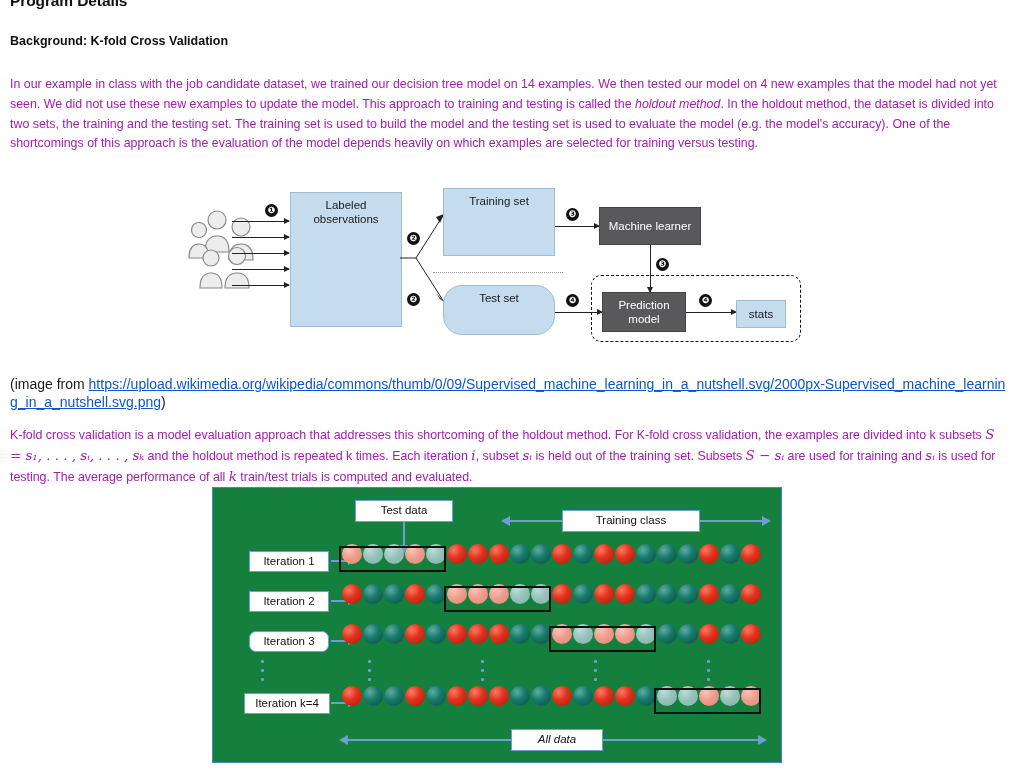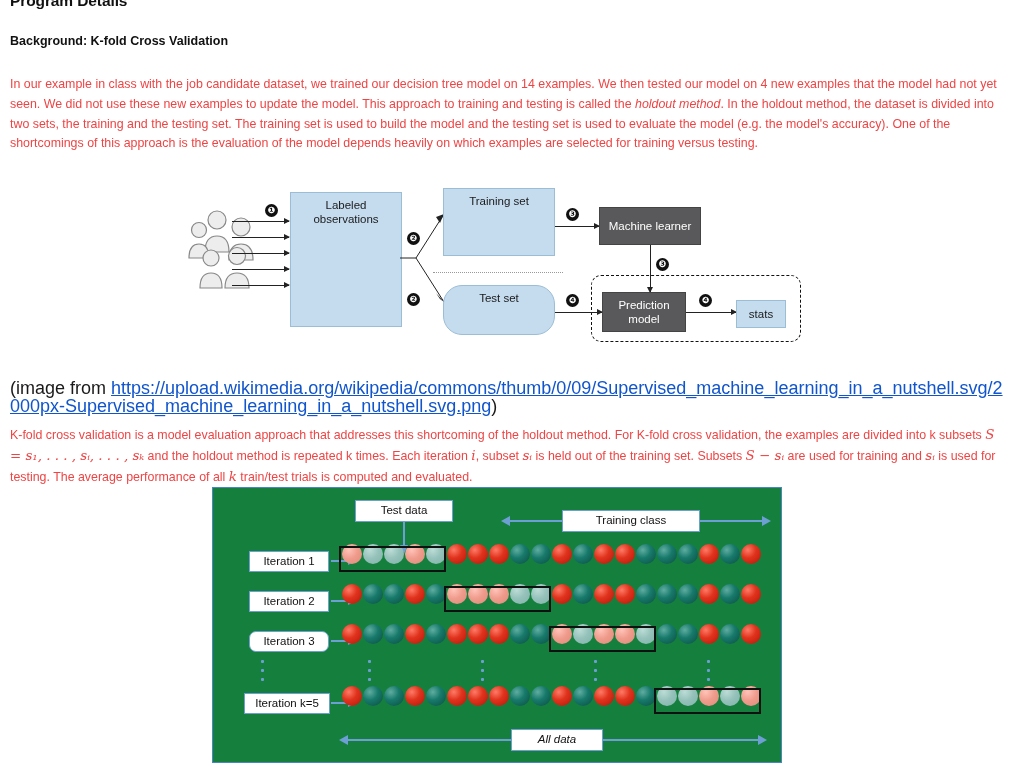--- a/index.html
+++ b/index.html
@@ -34,36 +34,36 @@
     font-size: 12.5px;
     font-weight: bold;
     color: #111;
   }
   .para {
     position: absolute;
     left: 10px;
     width: 996px;
     font-size: 12.4px;
     line-height: 19.6px;
-    color: #ef4444;
+    color: #a21caf;
     text-align: left;
   }
   #para1 { top: 63px; }
   #para2 { top: 413px; }
   .para i { font-style: italic; }
   .mathvar {
     font-family: "DejaVu Serif", serif;
     font-style: italic;
     font-size: 13.4px;
   }
   .caption {
     position: absolute;
     left: 10px;
     width: 1000px;
-    font-size: 18px;
+    font-size: 14px;
     line-height: 18px;
     color: #1a1a1a;
   }
   #cap1 { top: 361px; }
   .caption a {
     color: #1155cc;
     text-decoration: underline;
     word-break: break-all;
   }
 
@@ -373,21 +373,21 @@
 
     <div class="lbl-box" id="lb-test">Test data</div>
     <div class="testarrow"></div>
 
     <div class="dblarrow" id="da-train"></div>
     <div class="lbl-box" id="lb-training">Training class</div>
 
     <div class="lbl-box iter-lbl" id="lb-it1">Iteration 1</div>
     <div class="lbl-box iter-lbl" id="lb-it2">Iteration 2</div>
     <div class="lbl-box iter-lbl" id="lb-it3">Iteration 3</div>
-    <div class="lbl-box iter-lbl" id="lb-it4">Iteration k=5</div>
+    <div class="lbl-box iter-lbl" id="lb-it4">Iteration k=4</div>
 
     <div class="rowarrow" id="ra1"></div>
     <div class="rowarrow" id="ra2"></div>
     <div class="rowarrow" id="ra3"></div>
     <div class="rowarrow" id="ra4"></div>
 
     <div class="rows" id="ball-rows">
         <div class="ballrow" style="position: absolute; left: 0px; top: 0px;"><span class="ball fred"></span><span class="ball fteal"></span><span class="ball fteal"></span><span class="ball fred"></span><span class="ball fteal"></span><span class="ball red"></span><span class="ball red"></span><span class="ball red"></span><span class="ball teal"></span><span class="ball teal"></span><span class="ball red"></span><span class="ball teal"></span><span class="ball red"></span><span class="ball red"></span><span class="ball teal"></span><span class="ball teal"></span><span class="ball teal"></span><span class="ball red"></span><span class="ball teal"></span><span class="ball red"></span><div class="foldbox" style="left: -2px; width: 107px;"></div></div>
         <div class="ballrow" style="position: absolute; left: 0px; top: 40px;"><span class="ball red"></span><span class="ball teal"></span><span class="ball teal"></span><span class="ball red"></span><span class="ball teal"></span><span class="ball fred"></span><span class="ball fred"></span><span class="ball fred"></span><span class="ball fteal"></span><span class="ball fteal"></span><span class="ball red"></span><span class="ball teal"></span><span class="ball red"></span><span class="ball red"></span><span class="ball teal"></span><span class="ball teal"></span><span class="ball teal"></span><span class="ball red"></span><span class="ball teal"></span><span class="ball red"></span><div class="foldbox" style="left: 103px; width: 107px;"></div></div>
         <div class="ballrow" style="position: absolute; left: 0px; top: 80px;"><span class="ball red"></span><span class="ball teal"></span><span class="ball teal"></span><span class="ball red"></span><span class="ball teal"></span><span class="ball red"></span><span class="ball red"></span><span class="ball red"></span><span class="ball teal"></span><span class="ball teal"></span><span class="ball fred"></span><span class="ball fteal"></span><span class="ball fred"></span><span class="ball fred"></span><span class="ball fteal"></span><span class="ball teal"></span><span class="ball teal"></span><span class="ball red"></span><span class="ball teal"></span><span class="ball red"></span><div class="foldbox" style="left: 208px; width: 107px;"></div></div>

